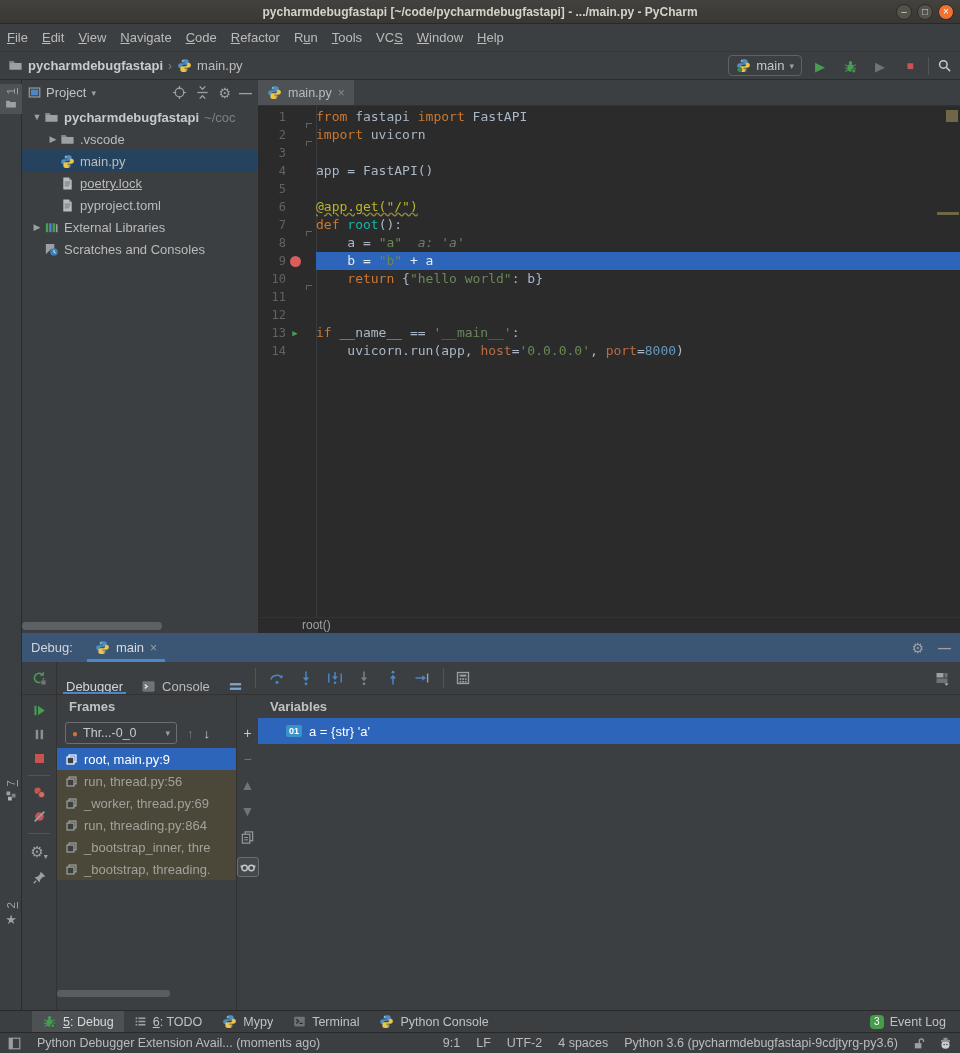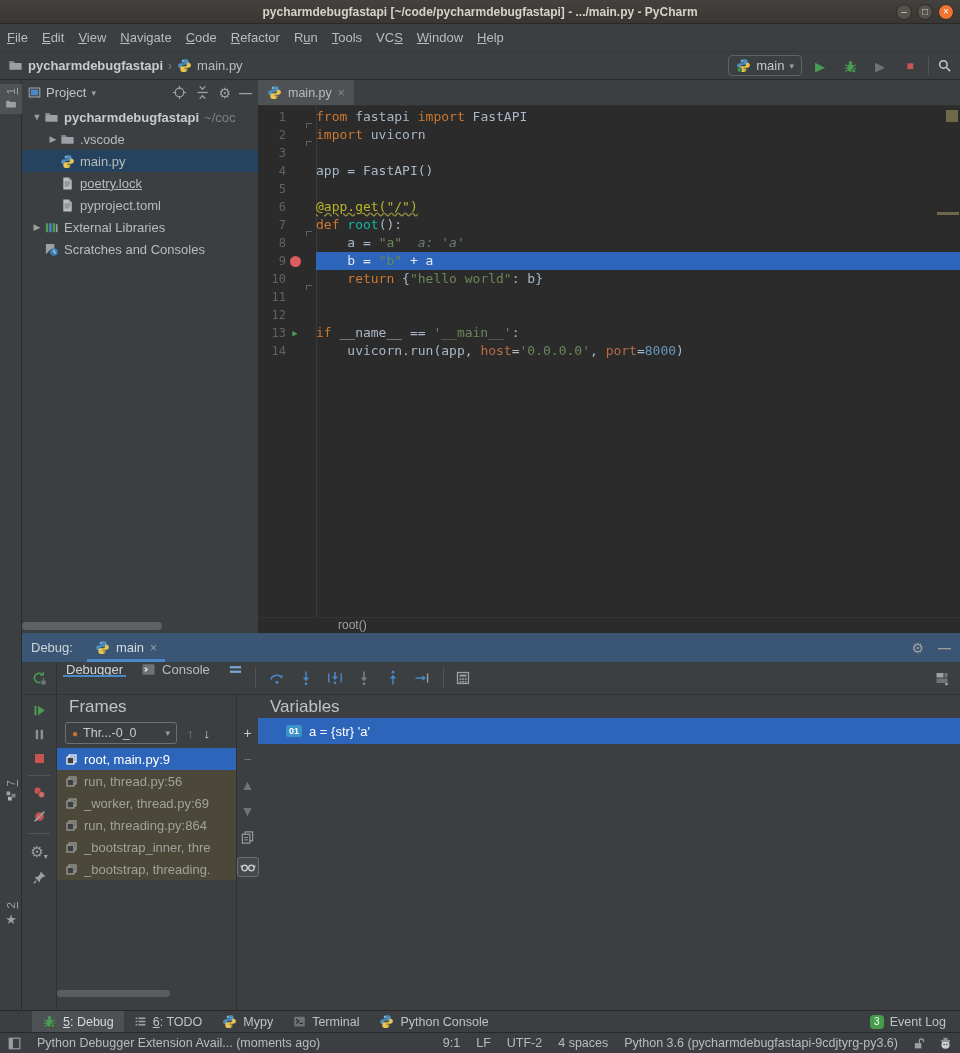--- a/index.html
+++ b/index.html
@@ -78,21 +78,21 @@
   .codeln { flex:1; white-space:pre; }
   .crow.exec .codeln { background:#2d65ba; }
   .tok-kw { color:#cc7832; } .tok-pl { color:#a9b7c6; } .tok-str { color:#6a8759; }
   .tok-fn { color:#14b8a6; } .tok-num { color:#6897bb; } .tok-arg { color:#b96d43; }
   .tok-dec { color:#bbb529; text-decoration:underline; text-decoration-style:wavy; text-decoration-color:#8f8a3e; }
   .tok-hint { color:#6b7d6f; font-style:italic; }
   .crow.exec .tok-pl { color:#e3eaf2; }
   #mark-sq { position:absolute; right:2px; top:30px; width:12px; height:12px; background:#6e6748; }
   #mark-ln { position:absolute; right:1px; top:132px; width:22px; height:3px; background:#6e6748; }
   #ebreadcrumb { position:absolute; left:0; bottom:0; width:100%; height:16px; background:#2b2b2b;
-    border-top:1px solid #313335; color:#9da2a6; font-size:12px; line-height:15px; padding-left:80px; }
+    border-top:1px solid #313335; color:#9da2a6; font-size:12px; line-height:15px; padding-left:44px; }
 
   
   #debug { position:absolute; left:22px; top:633px; width:938px; height:377px; background:#3c3f41; }
   #dbg-header { height:29px; background:#3b5674; display:flex; align-items:center; padding:0 9px; }
   #dbg-label { color:#d0d4d9; margin-right:14px; }
   #dbg-tab { position:relative; height:100%; display:flex; align-items:center; gap:6px; padding:0 8px; color:#d7dade; }
   #dbg-tab .close { color:#9aa0a6; font-size:12px; }
   #dbg-tab .tabline { position:absolute; left:0; right:0; bottom:0; height:3px; background:#4a88c7; }
   #dbg-hdr-icons { margin-left:auto; display:flex; gap:14px; align-items:center; color:#b6babd; }
   #dbg-toolbar { height:33px; display:flex; align-items:stretch; background:#3c3f41; border-bottom:1px solid #323232; }
@@ -100,21 +100,21 @@
   .dtoolitem { display:flex; align-items:center; gap:6px; padding:0 9px; color:#bbbbbb; position:relative; }
   .dtoolitem.active { color:#d0d4d9; }
   .dtoolitem.active .tabline { position:absolute; left:6px; right:6px; bottom:0; height:2px; background:#4a88c7; }
   .tsep { width:1px; margin:6px 3px; background:#515557; }
   #dbg-layout { margin-left:auto; padding-right:10px; display:flex; align-items:center; }
   #dbg-content { position:absolute; left:0; top:62px; right:0; bottom:0; }
   #dbg-leftcol { position:absolute; left:0; top:0; bottom:0; width:35px; border-right:1px solid #323232;
     display:flex; flex-direction:column; align-items:center; padding-top:8px; gap:9px; }
   .hsep { width:22px; height:1px; background:#515557; }
   #frames { position:absolute; left:35px; top:0; width:179px; bottom:0; }
-  .pane-hdr { height:23px; line-height:23px; color:#bfc3c6; padding-left:12px; font-size:17px; }
+  .pane-hdr { height:23px; line-height:23px; color:#bfc3c6; padding-left:12px; font-size:13px;font-weight:bold; }
   #thread-row { height:30px; display:flex; align-items:center; gap:10px; padding-left:8px; }
   #thread-dd { display:flex; align-items:center; gap:5px; border:1px solid #6b6f72; border-radius:3px;
     height:22px; padding:0 6px; width:112px; color:#c6cacd; font-size:12.5px; }
   #thread-dd .dot { color:#cc7439; font-size:10px; }
   #thread-dd .car { margin-left:auto; color:#9da0a3; font-size:9px; }
   .navarr { font-size:13px; }
   .navarr.dim { color:#7d8184; } .navarr.lit { color:#cdd2d6; }
   .frow { height:22px; display:flex; align-items:center; gap:6px; padding-left:8px; white-space:nowrap; overflow:hidden; color:#a6a9ac; }
   .frow.lib { background:#4b483a; color:#a0a29b; }
   .frow.selected { background:#2d65ba; color:#ffffff; }
@@ -556,21 +556,21 @@
   <div id="dbg-toolbar">
     <div id="rerun-cell">
         <span class="ic" id="rerun-ic">
           <svg width="16" height="16" viewBox="0 0 16 16">
             <path d="M12.6 8a4.6 4.6 0 1 1-1.7-3.6" fill="none" stroke="#499c54" stroke-width="1.5"></path>
             <path d="M12.9 1.6v4.2h-4.2z" fill="#499c54"></path>
             <rect x="10" y="10" width="5" height="5" fill="#707579" stroke="#3c3f41" stroke-width=".8"></rect>
           </svg>
         </span>
       </div>
-    <div id="dbg-tabs" style="display:flex;align-items:flex-start;">
+    <div id="dbg-tabs" style="display:flex;align-items:flex-end;">
         <div class="dtoolitem active">
           <span>Debugger</span>
           <div class="tabline"></div>
         </div>
         <div class="dtoolitem">
           <span class="ic">
             <svg width="15" height="15" viewBox="0 0 16 16">
               <rect x="1.5" y="2.5" width="13" height="11" rx="1.5" fill="#6e7377"></rect>
               <path d="M4 6l2.6 2L4 10" stroke="#dfe3e6" stroke-width="1.4" fill="none"></path>
             </svg>

